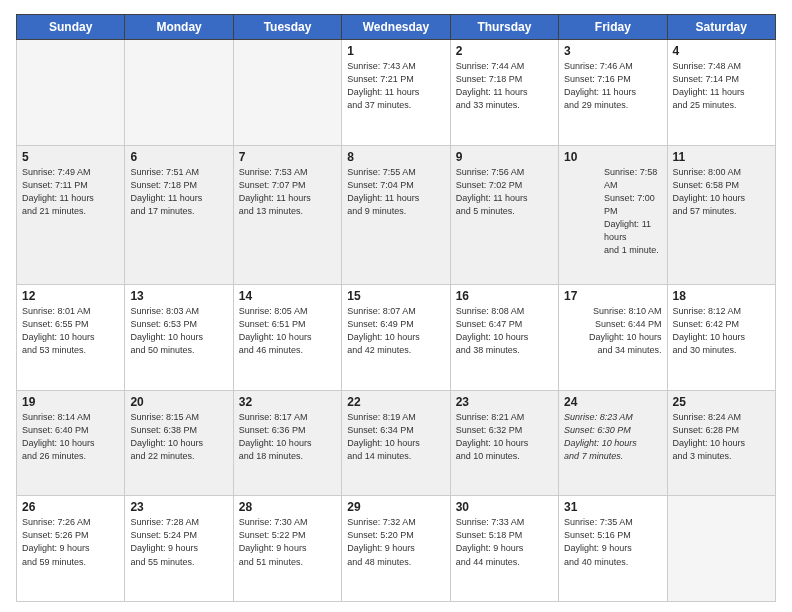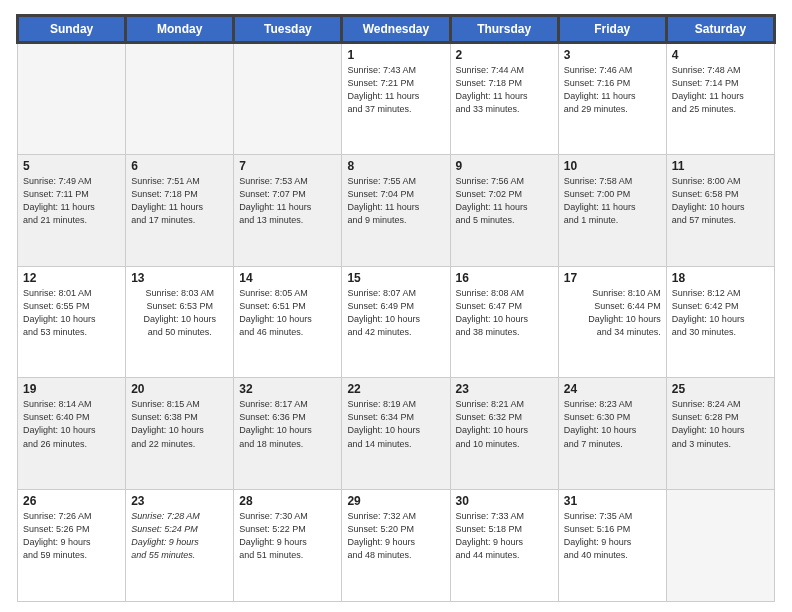--- a/index.html
+++ b/index.html
@@ -59,21 +59,21 @@
       width: 100%;
       table-layout: fixed;
     }
     .calendar th {
       background: #3a6bc4;
       color: #fff;
       text-align: center;
       font-size: 12px;
       font-weight: bold;
       padding: 5px 2px;
-      border: 3px solid #404040;
+      border: 1px solid #404040;
     }
     .calendar td {
       border: 1px solid #ccc;
       vertical-align: top;
       padding: 4px 5px;
       font-size: 9.5px;
       color: #333;
       background: #fff;
       height: 88px;
     }
@@ -180,21 +180,21 @@
           </td>
           <td>
             <div class="day-number">9</div>
             <div class="day-info" style="white-space: pre-line;">Sunrise: 7:56 AM
 Sunset: 7:02 PM
 Daylight: 11 hours
 and 5 minutes.</div>
           </td>
           <td>
             <div class="day-number">10</div>
-            <div class="day-info" style="white-space: pre-line;">Sunrise: 7:58 AM
+            <div class="day-info" style="white-space: pre-line; margin-left: 40px;">Sunrise: 7:58 AM
 Sunset: 7:00 PM
 Daylight: 11 hours
 and 1 minute.</div>
           </td>
           <td>
             <div class="day-number">11</div>
             <div class="day-info" style="white-space: pre-line;">Sunrise: 8:00 AM
 Sunset: 6:58 PM
 Daylight: 10 hours
 and 57 minutes.</div>
@@ -203,21 +203,21 @@
         <tr>
           <td>
             <div class="day-number">12</div>
             <div class="day-info" style="white-space: pre-line;">Sunrise: 8:01 AM
 Sunset: 6:55 PM
 Daylight: 10 hours
 and 53 minutes.</div>
           </td>
           <td>
             <div class="day-number">13</div>
-            <div class="day-info" style="white-space: pre-line; text-align: center;">Sunrise: 8:03 AM
+            <div class="day-info" style="white-space: pre-line;">Sunrise: 8:03 AM
 Sunset: 6:53 PM
 Daylight: 10 hours
 and 50 minutes.</div>
           </td>
           <td>
             <div class="day-number">14</div>
             <div class="day-info" style="white-space: pre-line;">Sunrise: 8:05 AM
 Sunset: 6:51 PM
 Daylight: 10 hours
 and 46 minutes.</div>
@@ -282,21 +282,21 @@
           </td>
           <td>
             <div class="day-number">23</div>
             <div class="day-info" style="white-space: pre-line;">Sunrise: 8:21 AM
 Sunset: 6:32 PM
 Daylight: 10 hours
 and 10 minutes.</div>
           </td>
           <td>
             <div class="day-number">24</div>
-            <div class="day-info" style="white-space: pre-line;">Sunrise: 8:23 AM
+            <div class="day-info" style="white-space: pre-line; font-style: italic;">Sunrise: 8:23 AM
 Sunset: 6:30 PM
 Daylight: 10 hours
 and 7 minutes.</div>
           </td>
           <td>
             <div class="day-number">25</div>
             <div class="day-info" style="white-space: pre-line;">Sunrise: 8:24 AM
 Sunset: 6:28 PM
 Daylight: 10 hours
 and 3 minutes.</div>
@@ -305,21 +305,21 @@
         <tr>
           <td>
             <div class="day-number">26</div>
             <div class="day-info" style="white-space: pre-line;">Sunrise: 7:26 AM
 Sunset: 5:26 PM
 Daylight: 9 hours
 and 59 minutes.</div>
           </td>
           <td>
             <div class="day-number">23</div>
-            <div class="day-info" style="white-space: pre-line; font-style: italic;">Sunrise: 7:28 AM
+            <div class="day-info" style="white-space: pre-line;">Sunrise: 7:28 AM
 Sunset: 5:24 PM
 Daylight: 9 hours
 and 55 minutes.</div>
           </td>
           <td>
             <div class="day-number">28</div>
             <div class="day-info" style="white-space: pre-line;">Sunrise: 7:30 AM
 Sunset: 5:22 PM
 Daylight: 9 hours
 and 51 minutes.</div>

